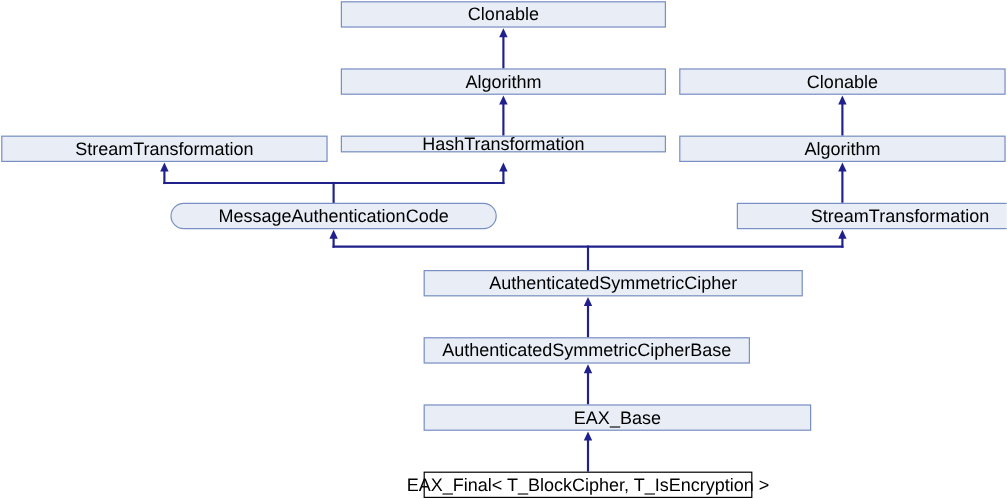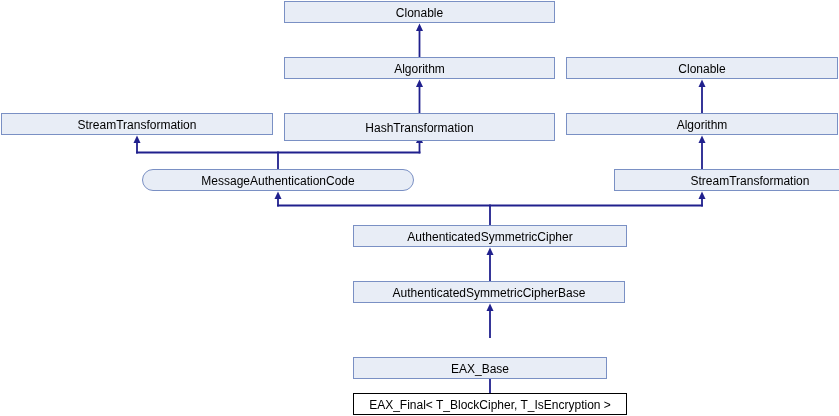--- a/index.html
+++ b/index.html
@@ -22,21 +22,21 @@
     pointer-events: none;
   }
   .node {
     position: absolute;
     box-sizing: border-box;
     border: 1px solid var(--node-border, #7a90c4);
     background: var(--node-fill, #e8edf6);
     display: flex;
     align-items: center;
     justify-content: center;
-    font-size: 12px;
+    font-size: 15px;
     color: #000000;
     white-space: nowrap;
     cursor: pointer;
   }
   .node.current {
     border-color: var(--current-border, #000000);
     background: var(--current-fill, #ffffff);
     cursor: default;
   }
   .node span {
@@ -83,38 +83,38 @@
       </div>
       <div class="node" style="left: 284px; top: 57px; width: 271px; height: 22px;">
         <span>Algorithm</span>
       </div>
       <div class="node" style="left: 566px; top: 57px; width: 272px; height: 22px;">
         <span>Clonable</span>
       </div>
       <div class="node" style="left: 1px; top: 113px; width: 272px; height: 22px;">
         <span>StreamTransformation</span>
       </div>
-      <div class="node" style="left: 284px; top: 113px; width: 271px; height: 28px;">
+      <div class="node" style="left: 284px; top: 113px; width: 271px; height: 14px;">
         <span>HashTransformation</span>
       </div>
       <div class="node" style="left: 566px; top: 113px; width: 272px; height: 22px;">
         <span>Algorithm</span>
       </div>
       <div class="node" style="left: 142px; top: 169px; width: 272px; height: 22px; border-radius: 11px;">
         <span>MessageAuthenticationCode</span>
       </div>
       <div class="node" style="left: 566px; top: 169px; width: 272px; height: 22px; margin-left: 48px;">
         <span>StreamTransformation</span>
       </div>
-      <div class="node" style="left: 353px; top: 225px; width: 274px; height: 22px;">
+      <div class="node" style="left: 353px; top: 225px; width: 316px; height: 22px;">
         <span>AuthenticatedSymmetricCipher</span>
       </div>
       <div class="node" style="left: 353px; top: 281px; width: 272px; height: 22px;">
         <span>AuthenticatedSymmetricCipherBase</span>
       </div>
-      <div class="node" style="left: 353px; top: 337px; width: 254px; height: 22px; margin-top: 20px;">
+      <div class="node" style="left: 353px; top: 337px; width: 323px; height: 22px;">
         <span>EAX_Base</span>
       </div>
       <div class="node current" style="left: 353px; top: 393px; width: 274px; height: 22px;">
         <span>EAX_Final&lt; T_BlockCipher, T_IsEncryption &gt;</span>
       </div>
     </div>
 </div>
 
 </body></html>

